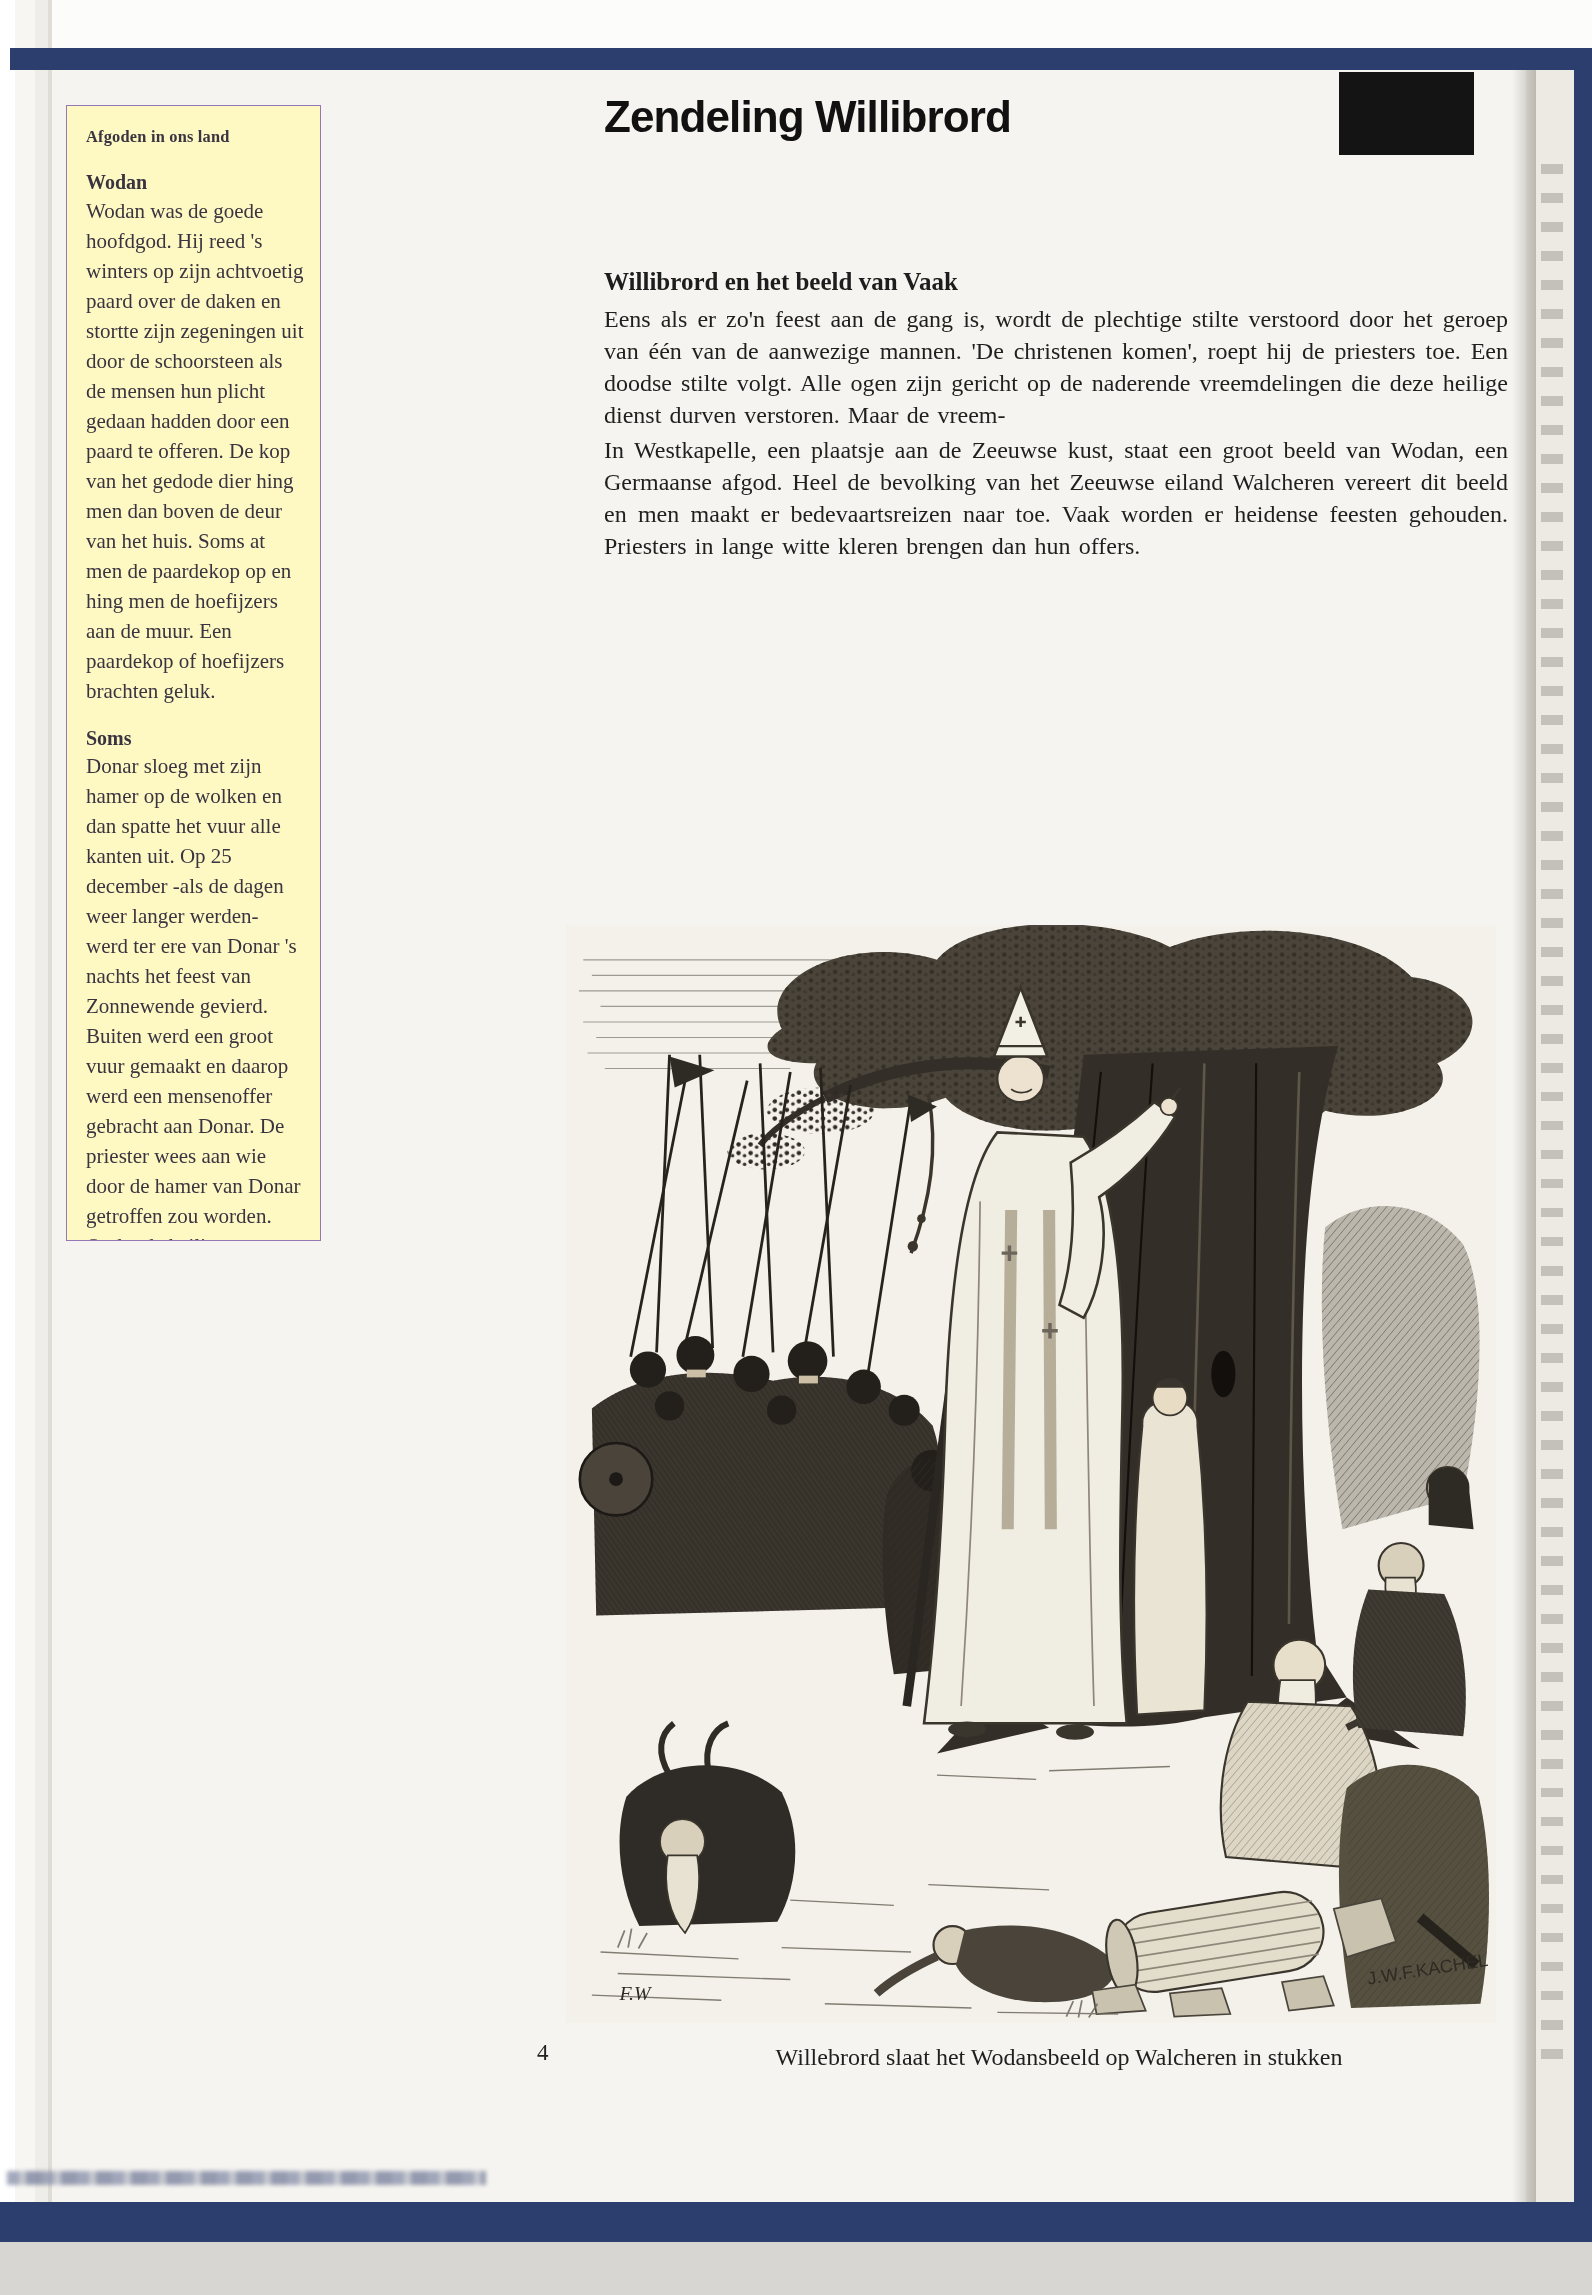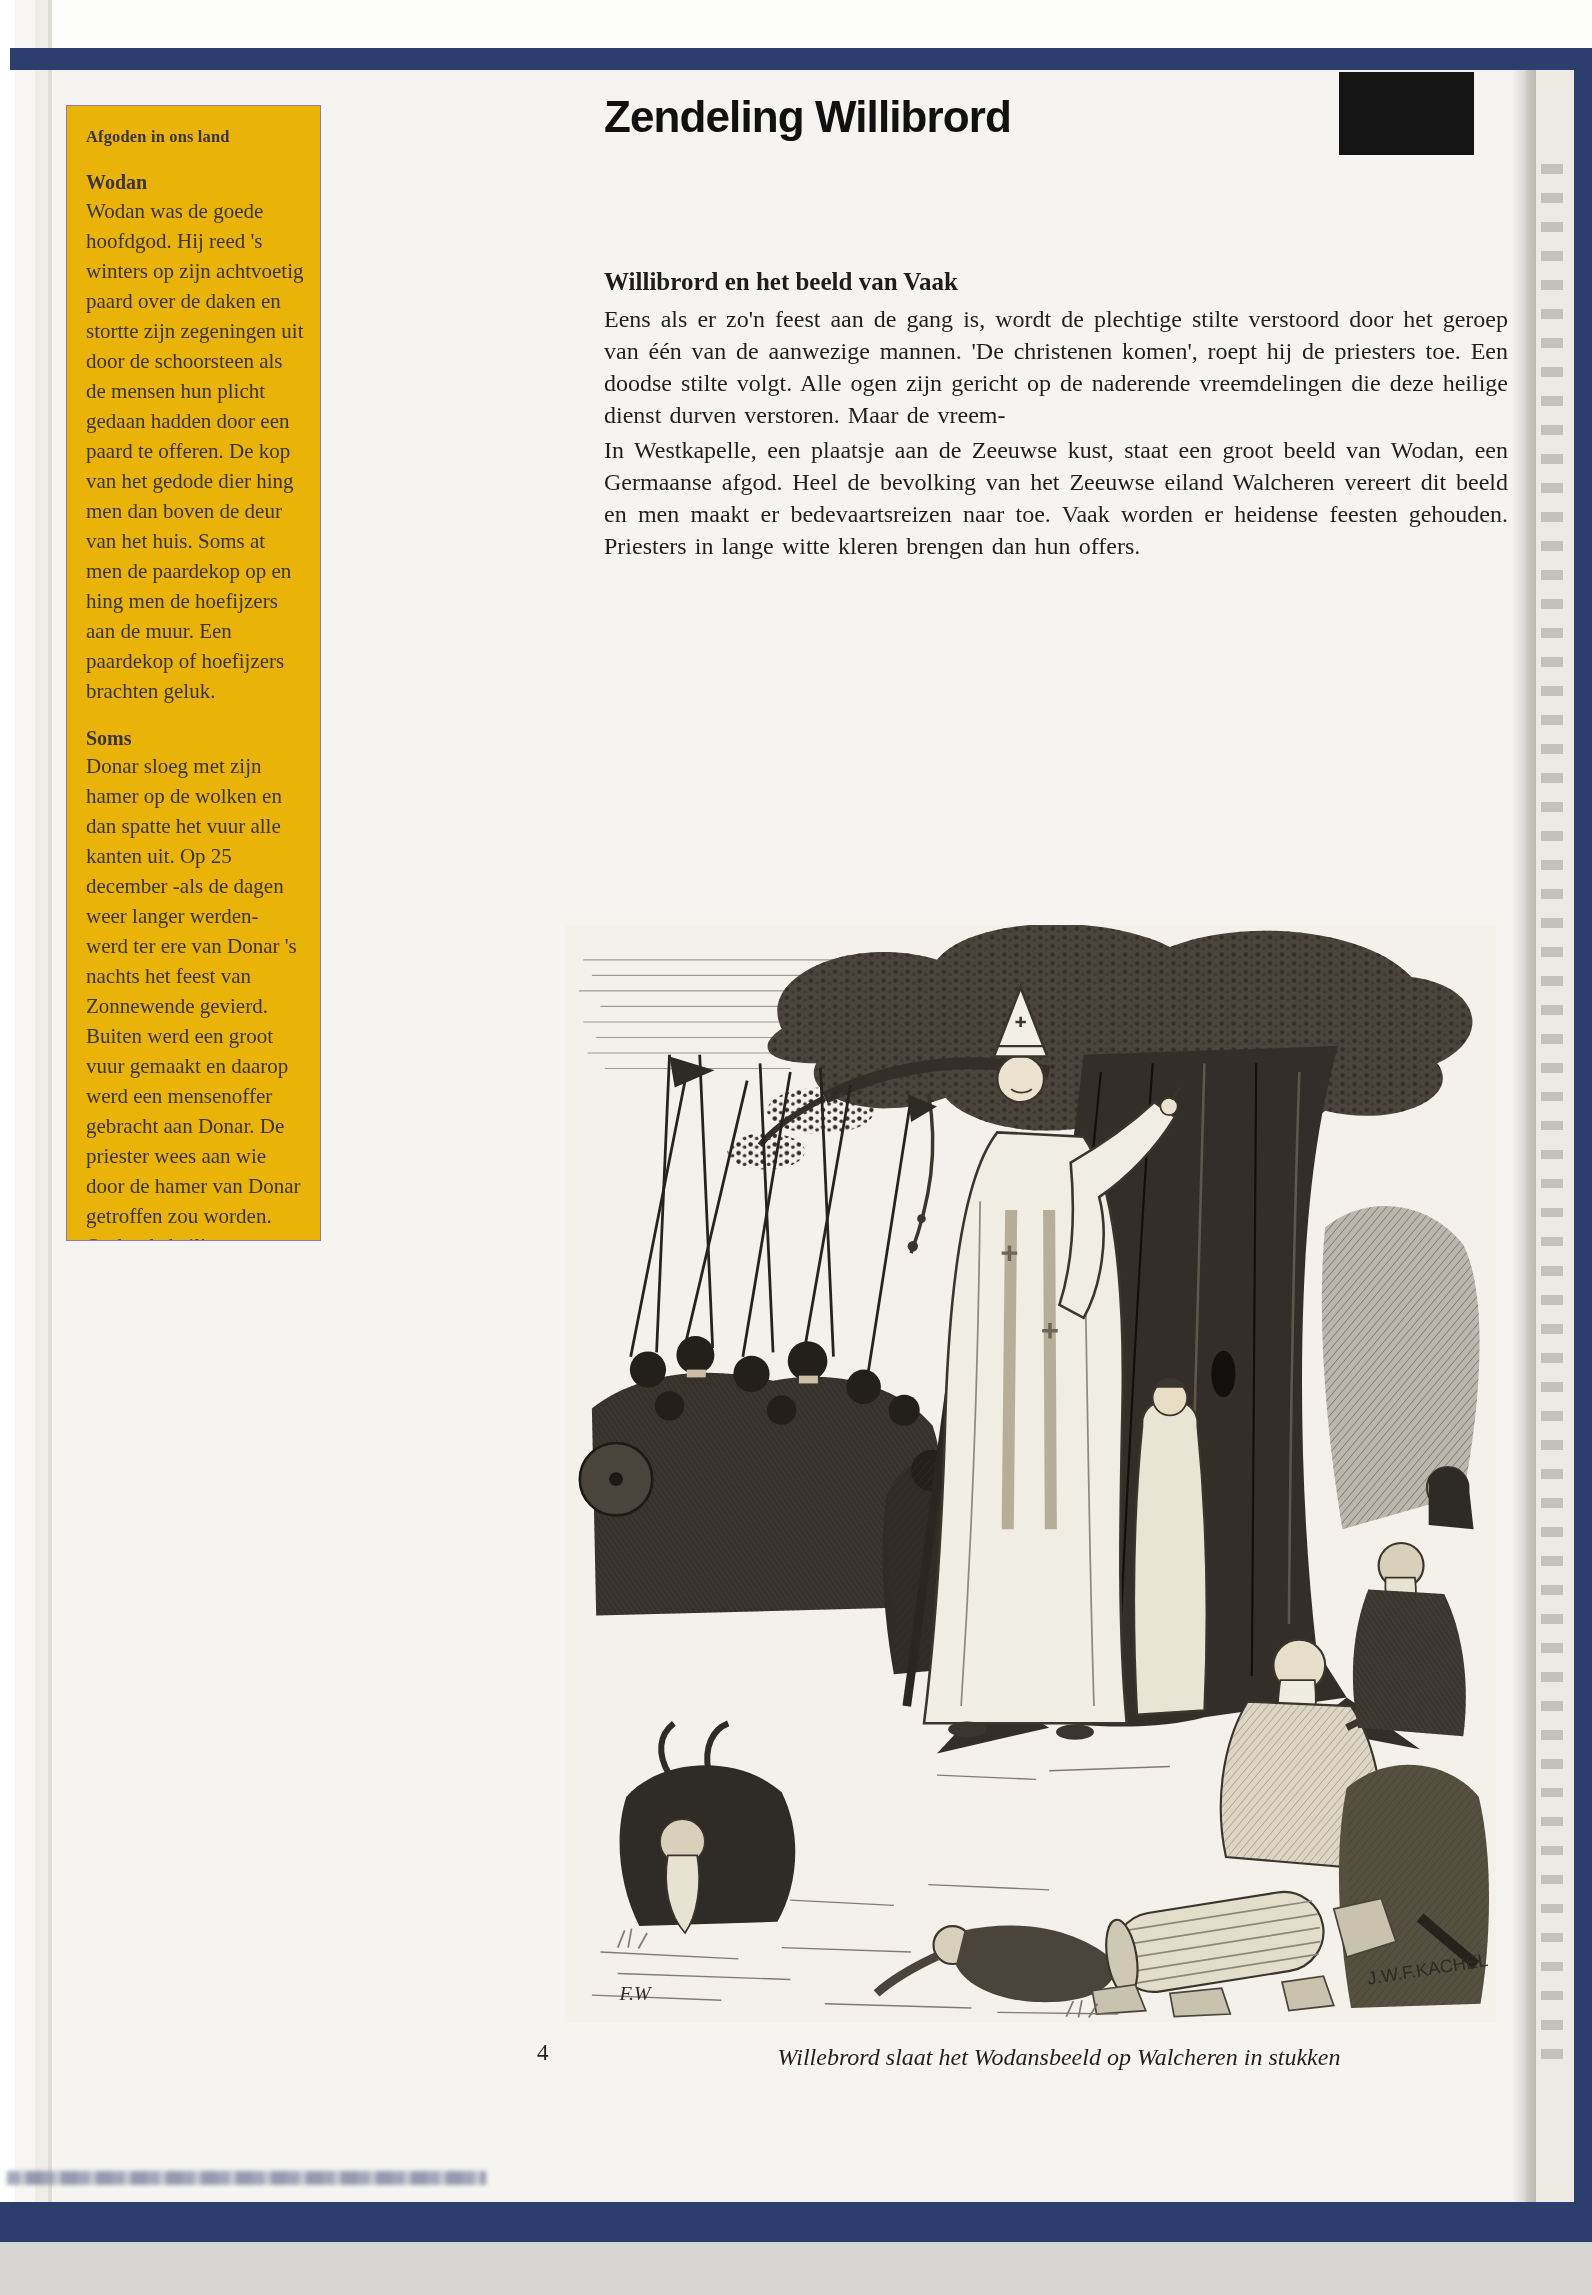--- a/index.html
+++ b/index.html
@@ -20,39 +20,39 @@
       background:repeating-linear-gradient(180deg, rgba(91,85,76,.5) 0 9.5px, transparent 9.5px 29px);
       opacity:.55;filter:blur(0.5px);}
   .right-band{position:absolute;left:1574px;top:48px;width:18px;height:2154px;background:#2c3e6e;}
   .black-block{position:absolute;left:1339px;top:72px;width:135px;height:83px;background:#141414;}
   .bottom-smudge{position:absolute;left:7px;top:2171px;width:479px;height:14px;
       background:repeating-linear-gradient(90deg,#8d94ad 0 12px,#b9bcc6 12px 19px,#7d849f 19px 35px);
       filter:blur(2.2px);opacity:.8;}
 
   
   .sidebar{position:absolute;left:66px;top:105px;width:255px;height:1136px;box-sizing:border-box;
-      background:#eab308;border:1.7px solid #9577b5;padding:21px 15.5px 0 19px;color:#3a3440;overflow:hidden;}
+      background:#fef9c3;border:1.7px solid #9577b5;padding:21px 15.5px 0 19px;color:#3a3440;overflow:hidden;}
   .sidebar h3{font-size:16.4px;font-weight:bold;margin:0 0 24px 0;letter-spacing:0.2px;}
   .sidebar h4{font-size:20px;font-weight:bold;margin:0 0 1.7px 0;}
   .sidebar p{font-size:21px;line-height:30px;margin:0 0 21px 0;}
   .sidebar .talk{margin-top:50px;}
   .sidebar .talk p{margin:0 0 3.5px 0;}
 
   
   .main{position:absolute;left:604px;top:95px;width:904px;}
   .main h1{font-family:"Liberation Sans",sans-serif;font-size:44px;font-weight:bold;
       letter-spacing:-0.9px;margin:0;color:#111;line-height:1;}
   .main h2{font-size:25px;font-weight:bold;margin:129px 0 7px 0;color:#1d1d1d;}
   .main p{font-size:24px;line-height:32px;text-align:justify;word-spacing:2.2px;margin:0 0 2.6px 0;color:#1f1f1f;}
 
   
   .figure{position:absolute;left:566px;top:925px;width:930px;height:1098px;}
   .figure svg{display:block;width:100%;height:100%;}
   .figcaption{position:absolute;left:594px;top:2044px;width:930px;text-align:center;
-      font-size:24px;font-style:italic;color:#1f1f1f;}
+      font-size:24px;color:#1f1f1f;}
   .page-number{position:absolute;left:537px;top:2040px;font-size:23px;color:#222;}
 </style>
 </head>
 <body>
 
 <div class="canvas">
 
   <div class="top-margin"></div>
   <div class="left-page-edge"></div>
   <div class="adjacent-strip"></div>

